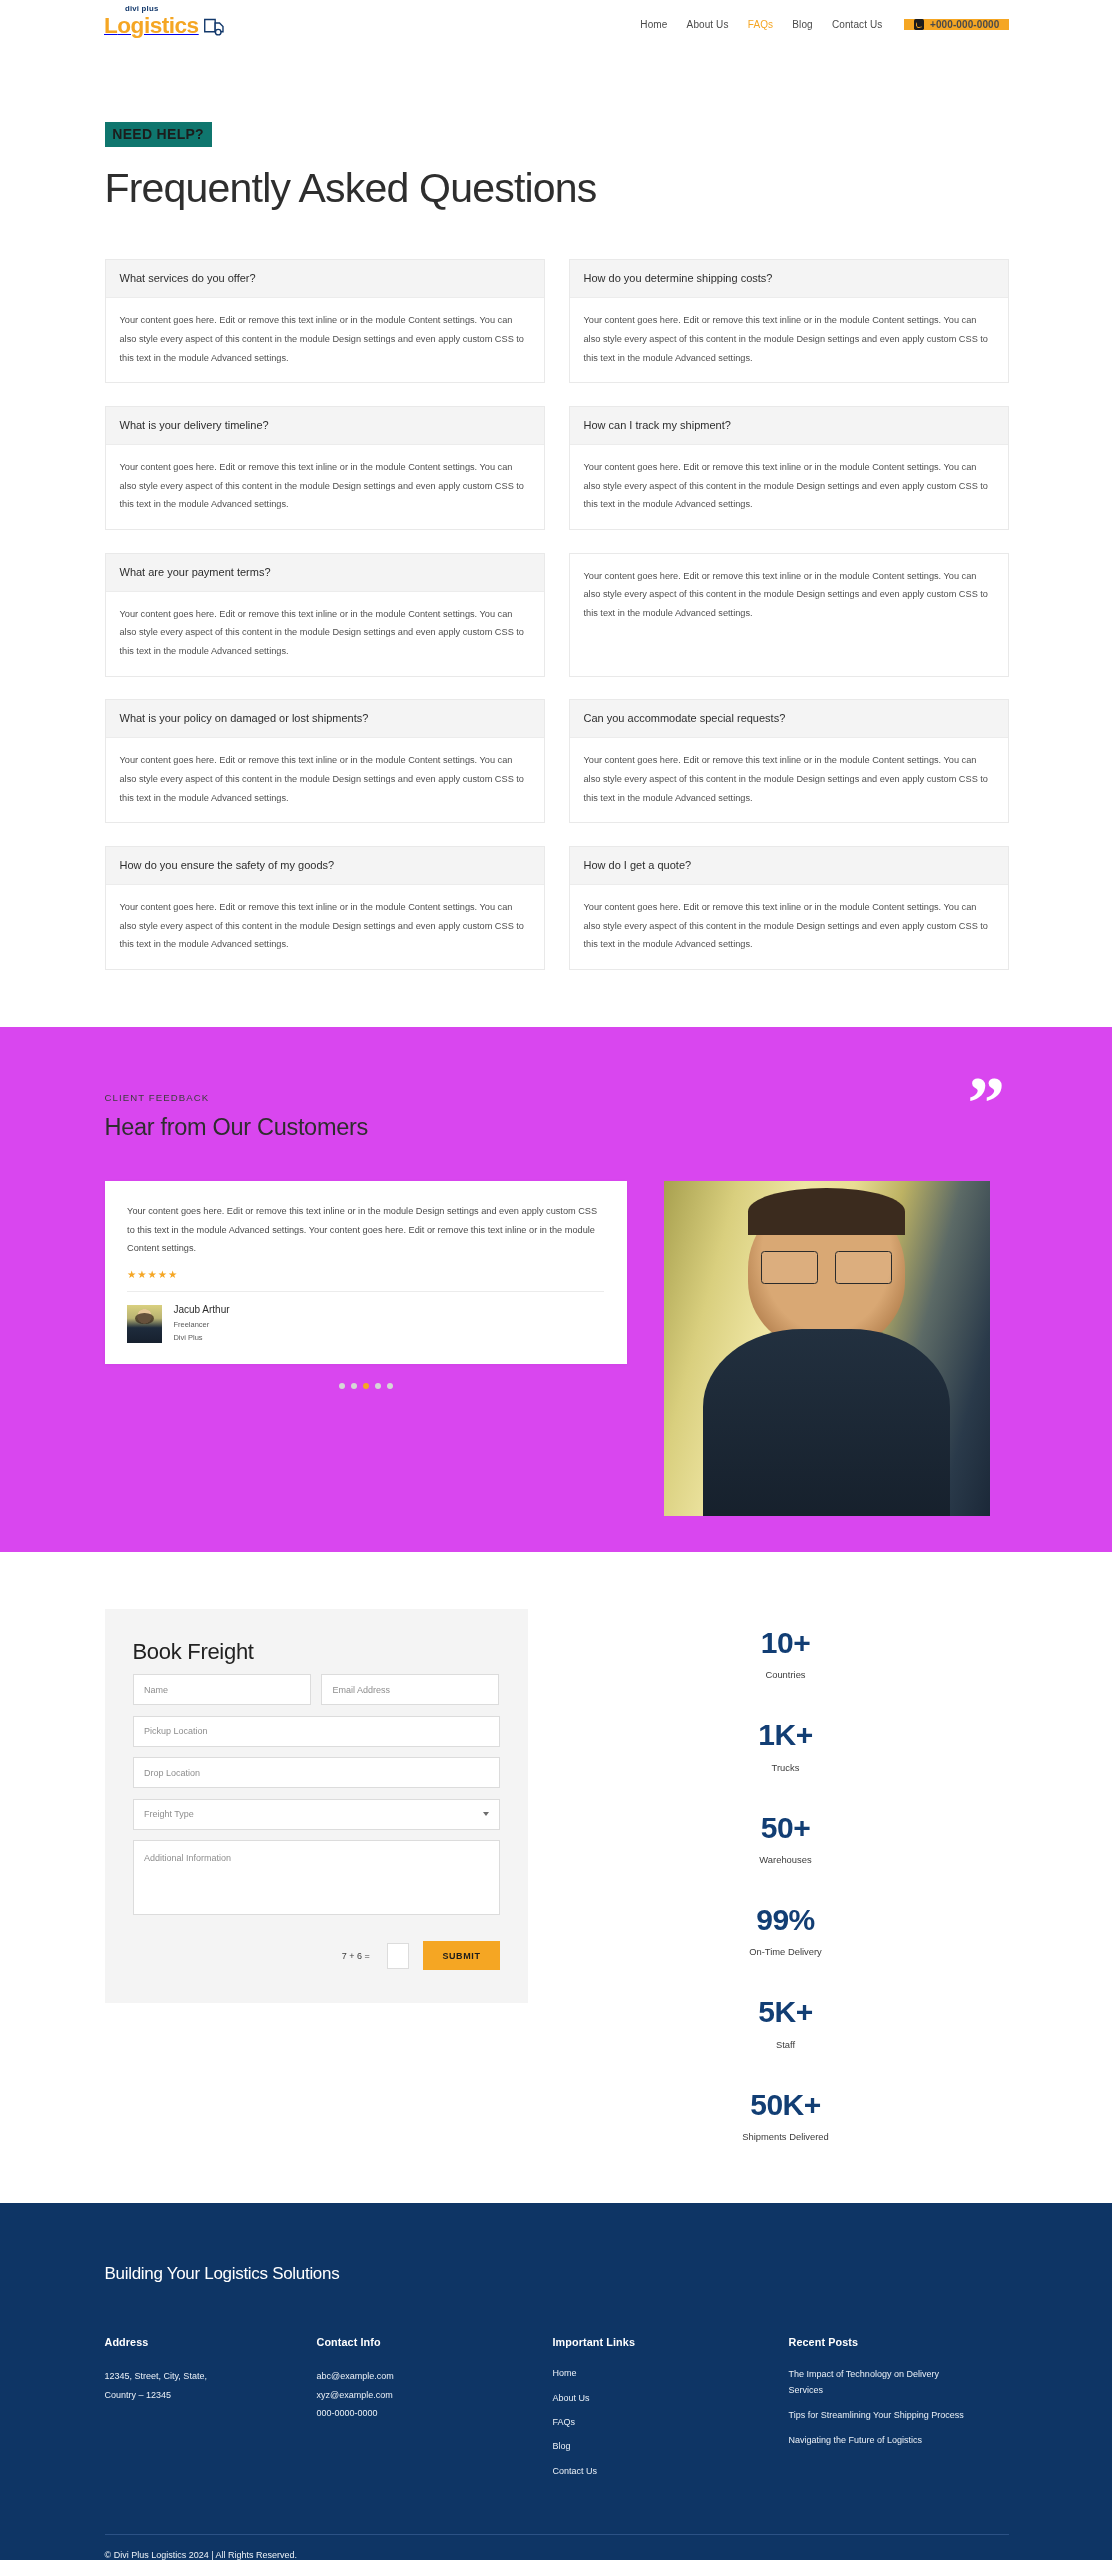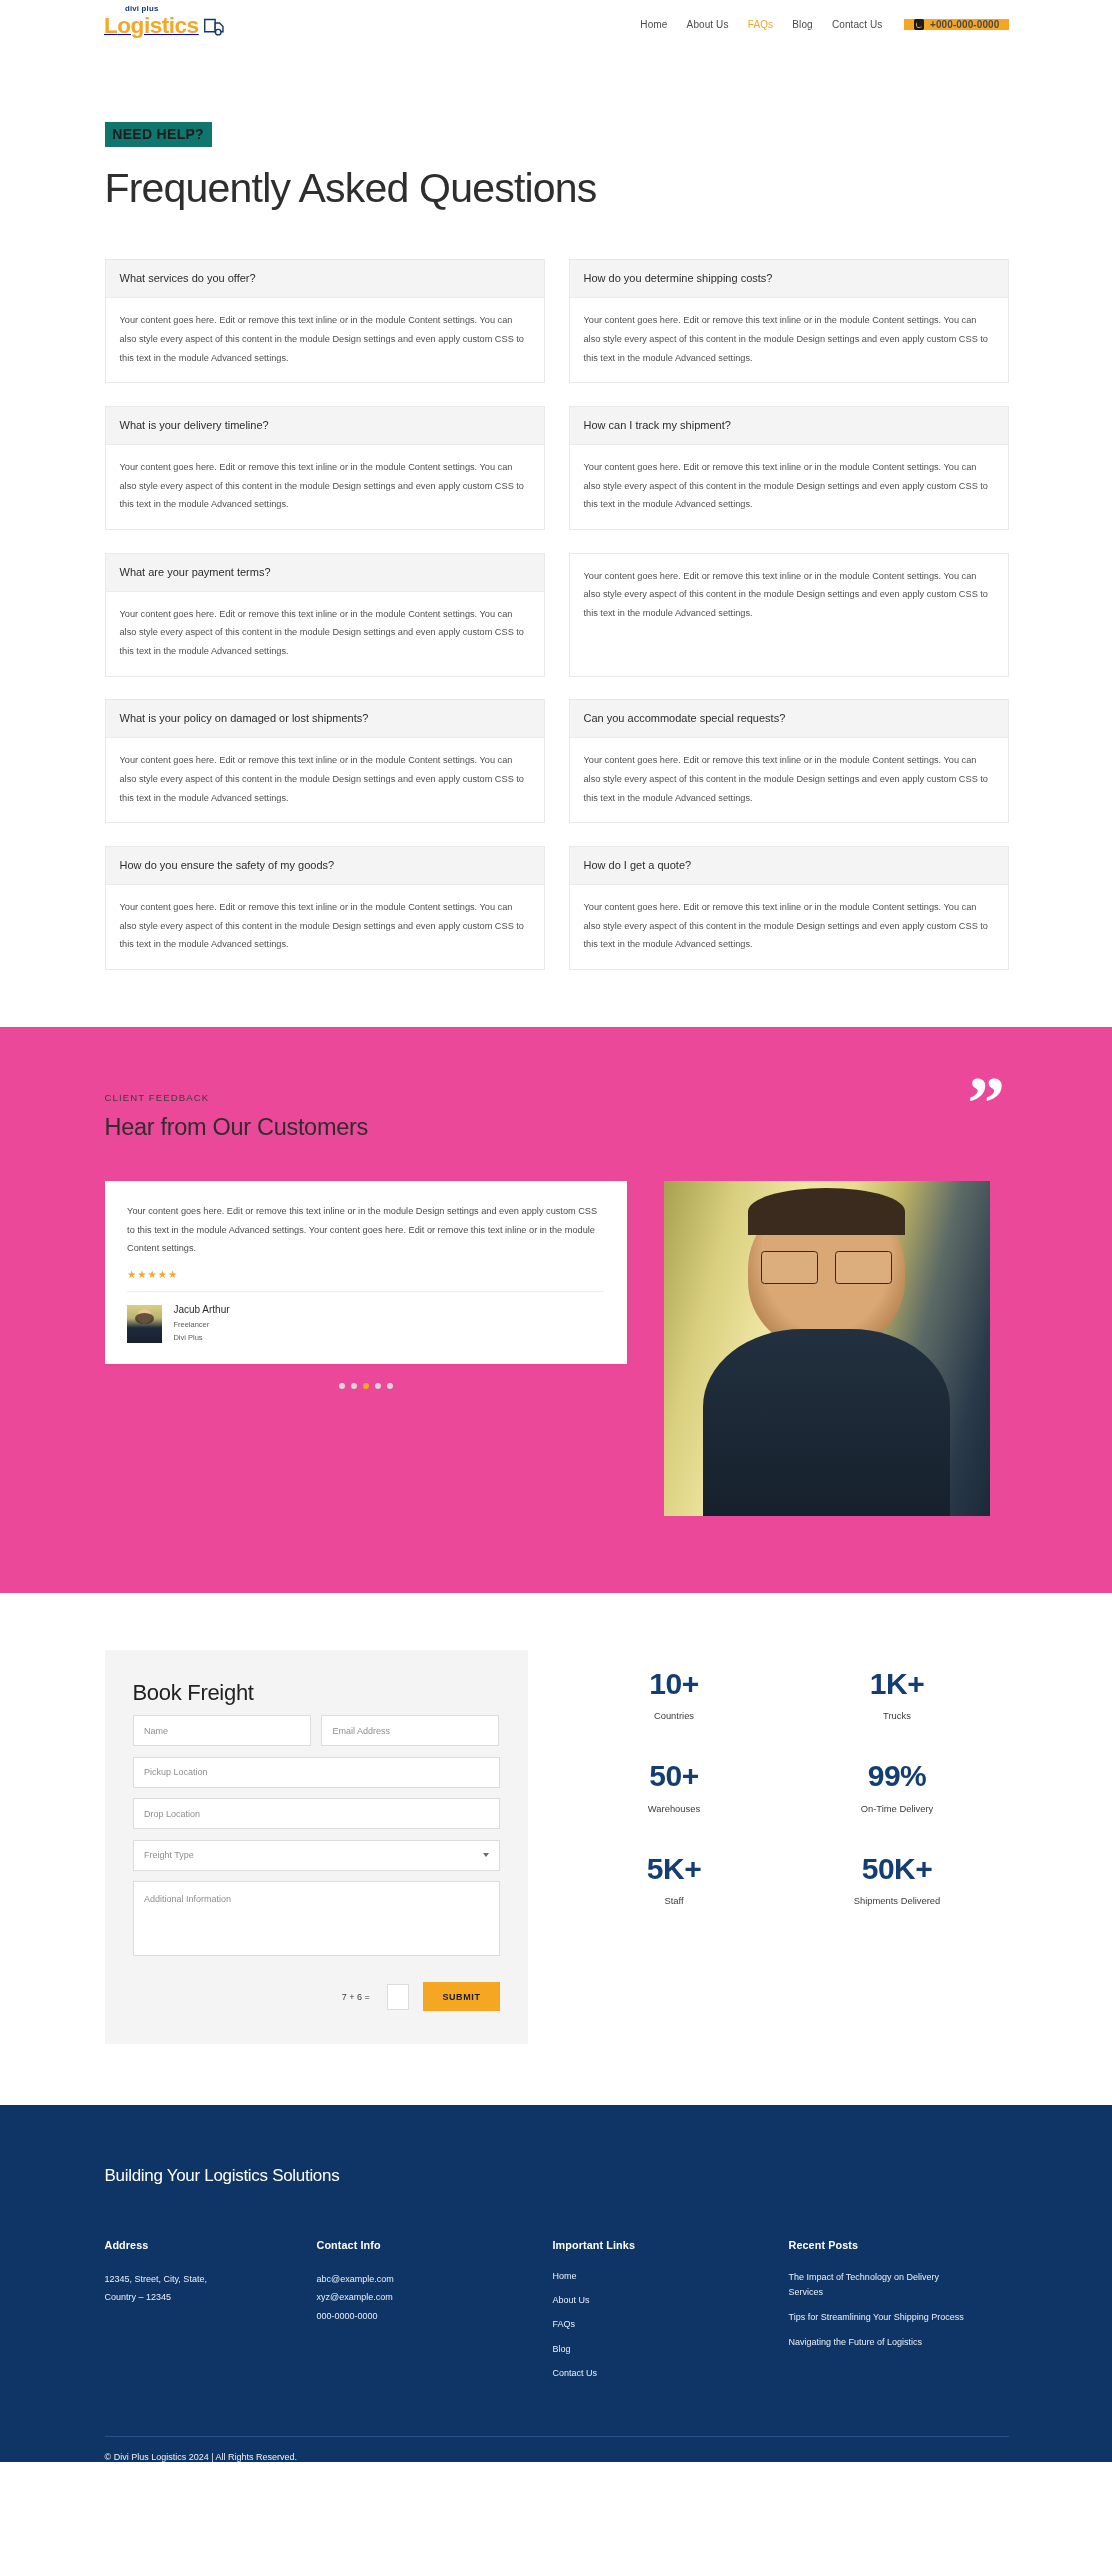--- a/index.html
+++ b/index.html
@@ -29,21 +29,21 @@
   .faq-section{padding:73px 0 57px;background:#fff}
   .need-help{display:inline-block;background:#0f766e;color:#1c1c1c;font-size:14px;font-weight:700;letter-spacing:0.3px;padding:4.3px 7.8px 5.2px}
   .page-title{font-size:41px;font-weight:400;color:#2e2e2e;letter-spacing:-0.8px;margin-top:19px;line-height:1.12}
 
   .faq-grid{display:grid;grid-template-columns:1fr 1fr;gap:22.6px 24px;margin-top:47px}
   .faq-card{border:0.9px solid #e9e9e9;background:#fff;overflow:hidden}
   .faq-q{background:#f4f4f4;padding:12px 14px 13px;font-size:11px;color:#2d2d2d;font-weight:400;border-bottom:0.9px solid #ececec;letter-spacing:0}
   .faq-a{padding:13px 14px 15px;font-size:9.2px;line-height:2.03;color:#4f4f4f}
 
   
-  .testi-section{background:#ec4899;padding:65px 0 77px;position:relative}
+  .testi-section{background:#d946ef;padding:65px 0 36px;position:relative}
   .testi-head{position:relative}
   .eyebrow{font-size:9.6px;letter-spacing:1.1px;color:#3c3c3c;font-weight:500}
   .testi-title{font-size:23.5px;color:#2e2e2e;font-weight:400;letter-spacing:-0.3px;margin-top:11.3px}
   .quote-mark{position:absolute;right:7px;top:-19px;font-size:75px;line-height:.8;color:#ffffff;font-family:"Liberation Serif",serif;font-weight:700;letter-spacing:-3.5px;user-select:none}
 
   .testi-body{display:flex;gap:37px;margin-top:40px;align-items:flex-start}
   .testi-left{width:522px}
   .testi-card{background:#fff;padding:21px 22.6px 19px;box-shadow:0 0.9px 4.3px rgba(0,0,0,.06)}
   .testi-text{font-size:9.2px;line-height:2.0;color:#4b4b4b}
   .stars{margin-top:10.4px;color:#f5a623;font-size:10.4px;letter-spacing:0.9px}
@@ -82,21 +82,21 @@
   .mt12{margin-top:10.4px}
   .sel-wrap{position:relative;margin-top:10.4px}
   .sel-wrap .caret{position:absolute;right:10.4px;top:50%;transform:translateY(-50%);width:0;height:0;border-left:3.9px solid transparent;border-right:3.9px solid transparent;border-top:4.8px solid #6d6d6d;pointer-events:none}
   .sel{appearance:none;-webkit-appearance:none;color:#8e8e8e}
   .ta{height:75px;resize:none;margin-top:10.4px;line-height:1.6}
   .submit-row{display:flex;align-items:center;justify-content:flex-end;gap:0;margin-top:22.6px}
   .captcha-label{font-size:9px;color:#3a3a3a;margin-right:17px}
   .captcha-box{width:22.6px;height:26px;border:0.9px solid #dcdcdc;background:#fff}
   .submit-btn{background:#f5a623;border:none;color:#1c1c1c;font-size:9px;font-weight:700;letter-spacing:0.6px;padding:9.6px 19px;margin-left:14px;cursor:pointer;font-family:"Liberation Sans",sans-serif}
 
-  .stats{flex:1;display:grid;grid-template-columns:1fr 1fr;gap:40px 0;padding-top:19px;justify-items:center}
+  .stats{flex:1;display:grid;grid-template-columns:1fr;gap:40px 0;padding-top:19px;justify-items:center}
   .stat{text-align:center}
   .stat-num{font-size:30px;color:#123e74;font-weight:700;letter-spacing:-0.5px;line-height:1}
   .stat-lbl{font-size:9.4px;color:#3c3c3c;margin-top:11.3px}
 
   
   .footer{background:#0e3565;color:#fff;padding:59px 0 0}
   .foot-title{font-size:17px;font-weight:400;line-height:1.44;letter-spacing:-0.3px;max-width:304px}
   .foot-cols{display:grid;grid-template-columns:212px 236px 236px 1fr;margin-top:50px;padding-bottom:45px}
   .fc-h{font-size:10.8px;font-weight:700;margin-bottom:19px;letter-spacing:0.1px}
   .fc-p{font-size:9px;line-height:2.05;color:#eaf0f7}

